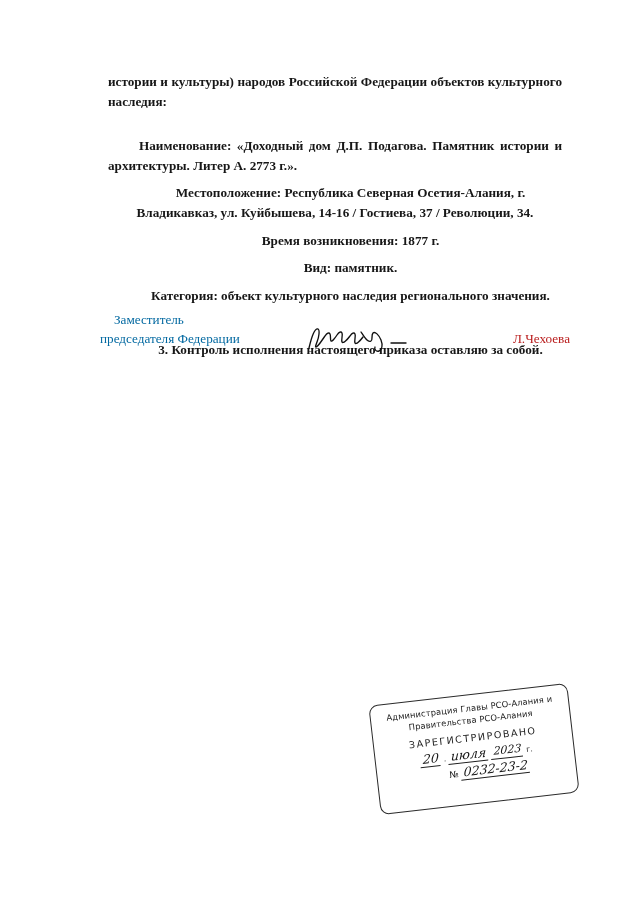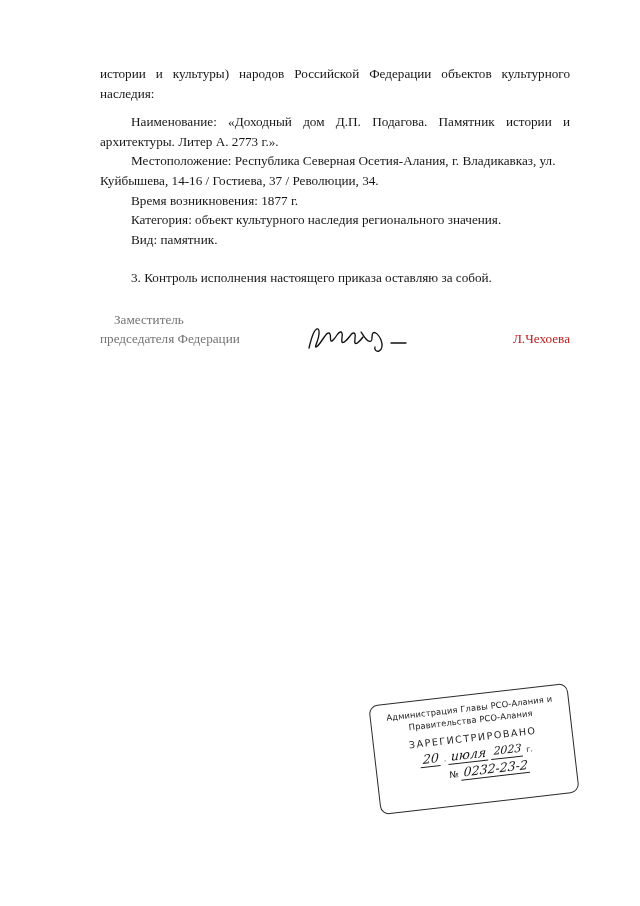--- a/index.html
+++ b/index.html
@@ -26,51 +26,52 @@
     position: absolute;
     left: 100px;
     top: 64px;
     width: 470px;
   }
   .para {
     font-size: 13.2px;
     line-height: 19.6px;
     text-align: justify;
     text-justify: inter-word;
-    margin: 0;
+    margin: 8px;
     color: #171717;
+    font-weight: bold;
   }
   .para.continued {
     text-indent: 0;
   }
   .para.indented {
     text-indent: 31px;
   }
   .para.nojust {
-    text-align: left;
+    text-align: center;
   }
   .gap-sm { height: 9px; }
   .gap-md { height: 19px; }
 
   
   .sig-block {
     position: absolute;
     left: 100px;
     top: 310px;
     width: 470px;
     height: 46px;
   }
   .sig-title {
     position: absolute;
     left: 0;
     top: 0;
     width: 215px;
     font-size: 13.2px;
     line-height: 19.2px;
-    color: #737373;
+    color: #0369a1;
   }
   .sig-title .l1 {
     display: block;
     padding-left: 14px;
   }
   .sig-title .l2 {
     display: block;
     padding-left: 0;
   }
   .sig-name {
@@ -191,23 +192,23 @@
     <p class="para continued">истории и культуры) народов Российской Федерации объектов культурного наследия:</p>
 
     <div class="gap-sm"></div>
 
     <p class="para indented">Наименование: «Доходный дом Д.П. Подагова. Памятник истории и архитектуры. Литер А. 2773 г.».</p>
 
     <p class="para indented nojust">Местоположение: Республика Северная Осетия-Алания, г. Владикавказ, ул. Куйбышева, 14-16 / Гостиева, 37 / Революции, 34.</p>
 
     <p class="para indented nojust">Время возникновения: 1877 г.</p>
 
+    <p class="para indented nojust">Вид: памятник.</p>
+
     <p class="para indented nojust">Категория: объект культурного наследия регионального значения.</p>
-
-    <p class="para indented nojust">Вид: памятник.</p>
 
     <div class="gap-md"></div>
 
     <p class="para indented nojust">3. Контроль исполнения настоящего приказа оставляю за собой.</p>
   </div>
 
   <div class="sig-block">
 
     <div class="sig-title">
       <span class="l1">Заместитель</span>

